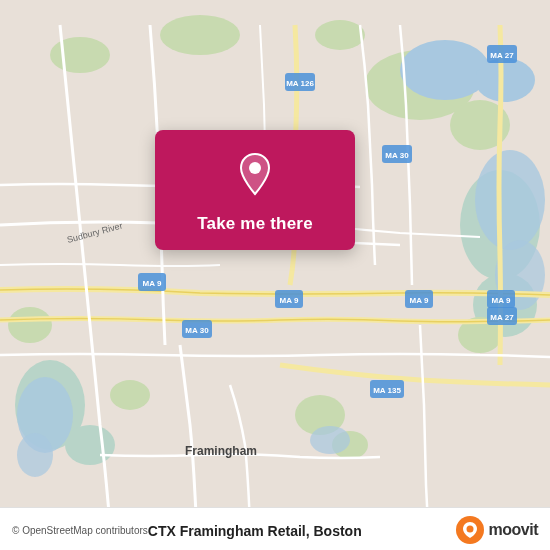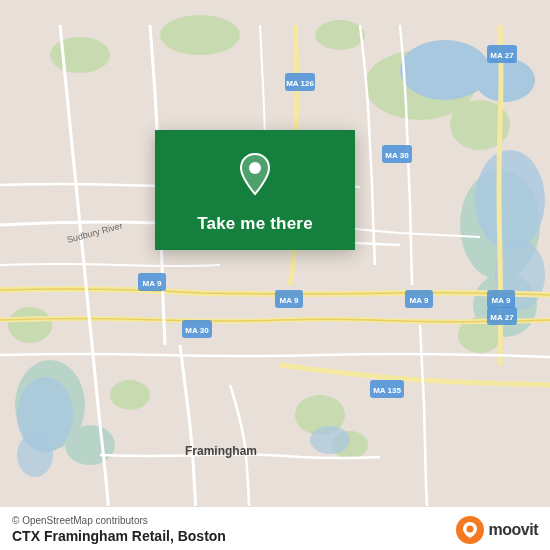--- a/index.html
+++ b/index.html
@@ -27,22 +27,22 @@
       position: absolute;
       top: 0; left: 0;
     }
 
     
     #location-card {
       position: absolute;
       top: 130px;
       left: 155px;
       width: 200px;
-      background: #15803d;
-      border-radius: 0;
+      background: #be185d;
+      border-radius: 8px;
       display: flex;
       flex-direction: column;
       align-items: center;
       padding: 18px 16px 14px 16px;
       box-shadow: 0 4px 16px rgba(0,0,0,0.25);
       z-index: 10;
     }
 
     #pin-icon {
       width: 52px;
@@ -71,21 +71,22 @@
       padding: 8px 12px 6px 12px;
       display: flex;
       align-items: center;
       justify-content: space-between;
       z-index: 20;
       border-top: 1px solid #e0e0e0;
     }
 
     #bottom-left {
       display: flex;
-      flex-direction: column;
+      flex-direction: row;
+      align-items: center;
     }
 
     #osm-credit {
       font-size: 10px;
       color: #555;
     }
 
     #location-title {
       font-size: 14px;
       font-weight: 600;

